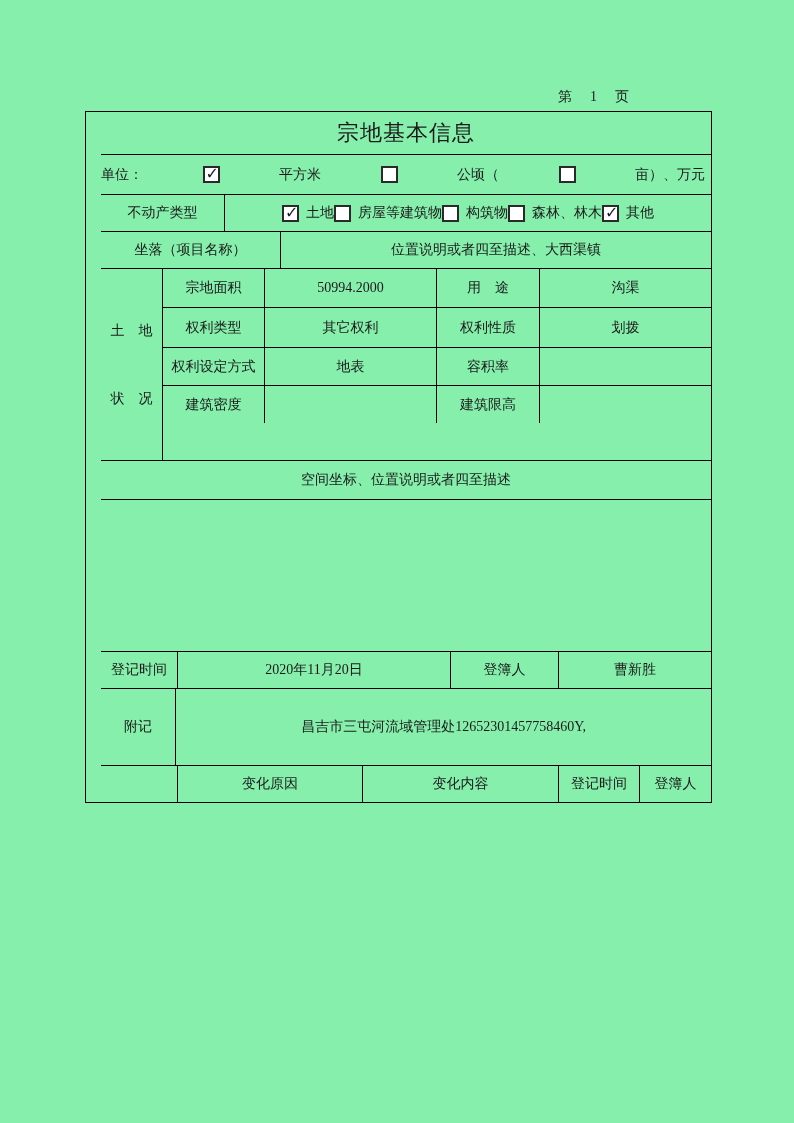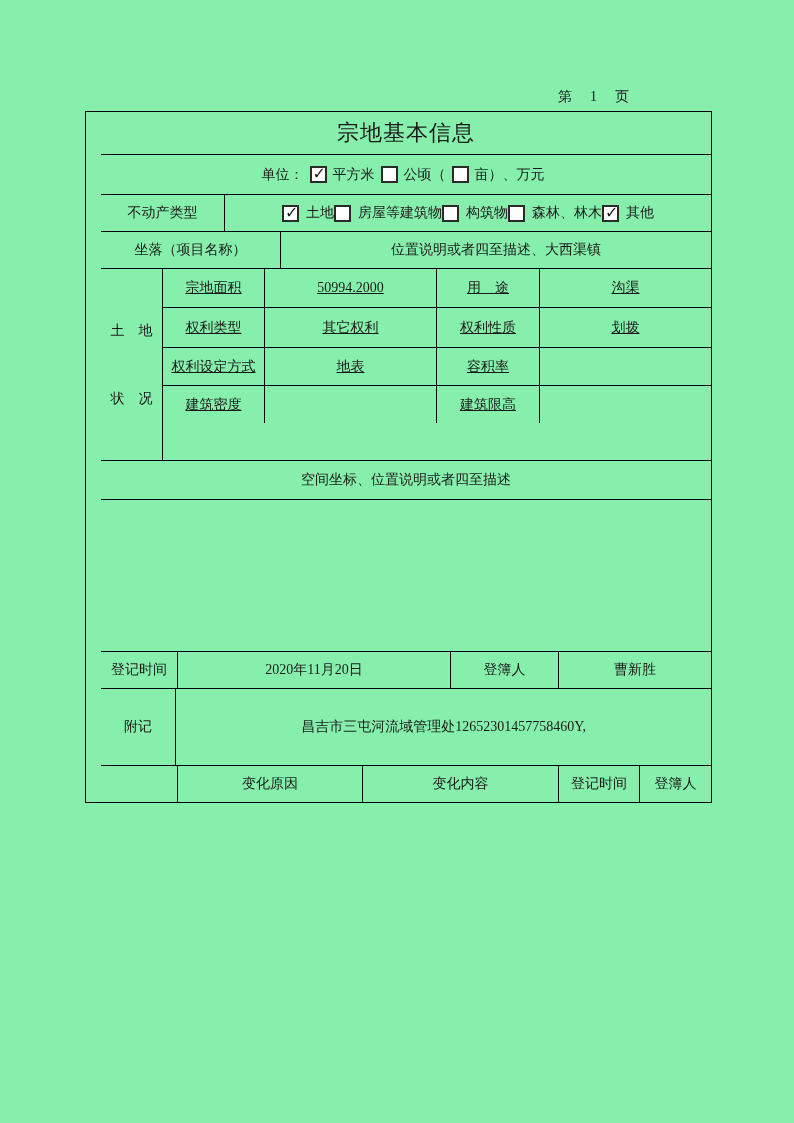--- a/index.html
+++ b/index.html
@@ -28,32 +28,32 @@
   .row { display:flex; flex-direction:row; border-bottom:1px solid #000; flex:0 0 auto; }
   .row.last { border-bottom:none; }
   .cell {
     border-right:1px solid #000;
     display:flex; align-items:center; justify-content:center;
     text-align:center; overflow:hidden;
   }
   .cell.last { border-right:none; }
   .title-row { height:43px; align-items:center; justify-content:center; }
   .doc-title { font-size:22px; letter-spacing:1px; font-weight:500; }
-  .units-row { height:40px; align-items:center; justify-content:center; padding-right:6px; gap:3px; }
+  .units-row { height:40px; align-items:center; justify-content:space-between; padding-right:6px; gap:12px; }
   .estate-row { height:37px; }
   .location-row { height:37px; }
   .land-block { display:flex; flex-direction:row; border-bottom:1px solid #000; flex:0 0 auto; height:192px; }
   .land-left {
     width:77px; border-right:1px solid #000;
     display:flex; flex-direction:column; align-items:center; justify-content:center;
     line-height:23px;
     gap:45px;
   }
   .land-rows { flex:1; display:flex; flex-direction:column; }
-  .land-row { display:flex; flex-direction:row; border-bottom:1px solid #000;text-decoration:underline; }
+  .land-row { display:flex; flex-direction:row; border-bottom:1px solid #000; }
   .land-row.last { border-bottom:none; }
   .spatial-header-row { height:39px; align-items:center; justify-content:center; }
   .spatial-body-row { height:152px; }
   .reg-row { height:37px; }
   .notes-row { height:77px; }
   .change-row { height:36px; }
   .w77  { width:77px; }
   .w102 { width:102px; }
   .w172 { width:172px; }
   .w103 { width:103px; }

